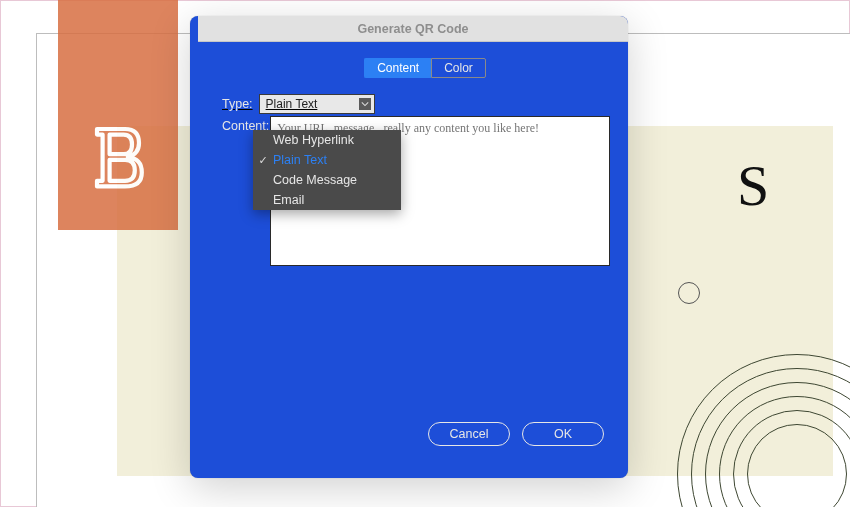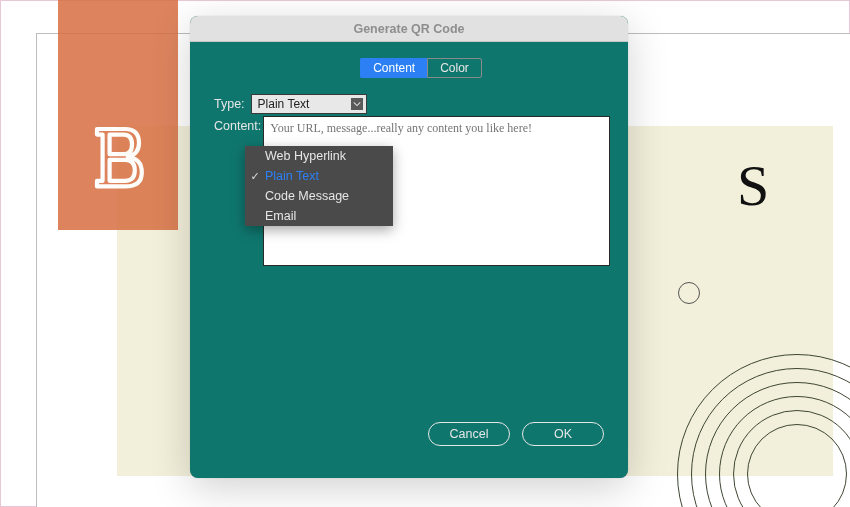--- a/index.html
+++ b/index.html
@@ -99,23 +99,24 @@
     
     .dialog {
       position: absolute;
       top: 16px;
       left: 190px;
       width: 438px;
       height: 462px;
       border-radius: 8px;
       overflow: hidden;
       box-shadow: 0 10px 40px rgba(0,0,0,0.18), 0 0 1px rgba(0,0,0,0.3);
-      background: #0f766e;
+      background: #1d4ed8;
       display: flex;
       flex-direction: column;
+      padding-left: 8px;
     }
     .titlebar {
       height: 26px;
       background: #e1e1e1;
       border-bottom: 1px solid #c7c7c7;
       display: flex;
       align-items: center;
       justify-content: center;
     }
     .titlebar .title {
@@ -149,20 +150,21 @@
       color: #fff;
       border-color: #2c80f4;
     }
 
     
     .row {
       display: flex;
       align-items: center;
       margin-bottom: 2px;
       padding-left: 6px;
+      text-decoration: underline;
     }
     .label {
       color: #e6e6e6;
       font-size: 12.5px;
       margin-right: 6px;
     }
     .select {
       position: relative;
       width: 116px;
       height: 20px;
@@ -184,21 +186,21 @@
       background: #5a5a5a;
       display: flex;
       align-items: center;
       justify-content: center;
     }
     .select .chev svg { display:block; }
 
     
     .dropdown {
       position: absolute;
-      top: 104px;
+      top: 88px;
       left: 55px;
       width: 148px;
       background: #4a4a4a;
       box-shadow: 0 4px 12px rgba(0,0,0,0.35);
       z-index: 20;
     }
     .dropdown .opt {
       height: 20px;
       display: flex;
       align-items: center;

